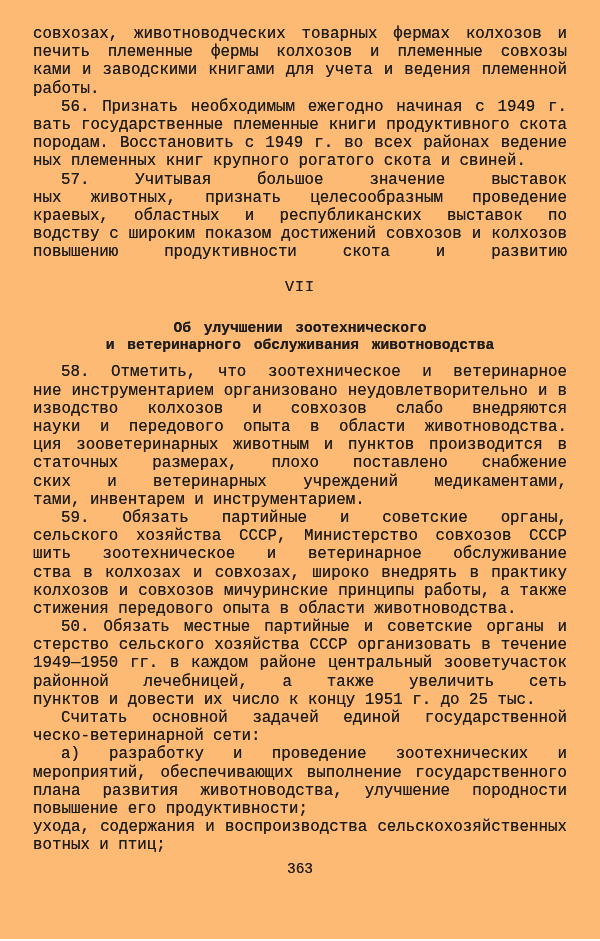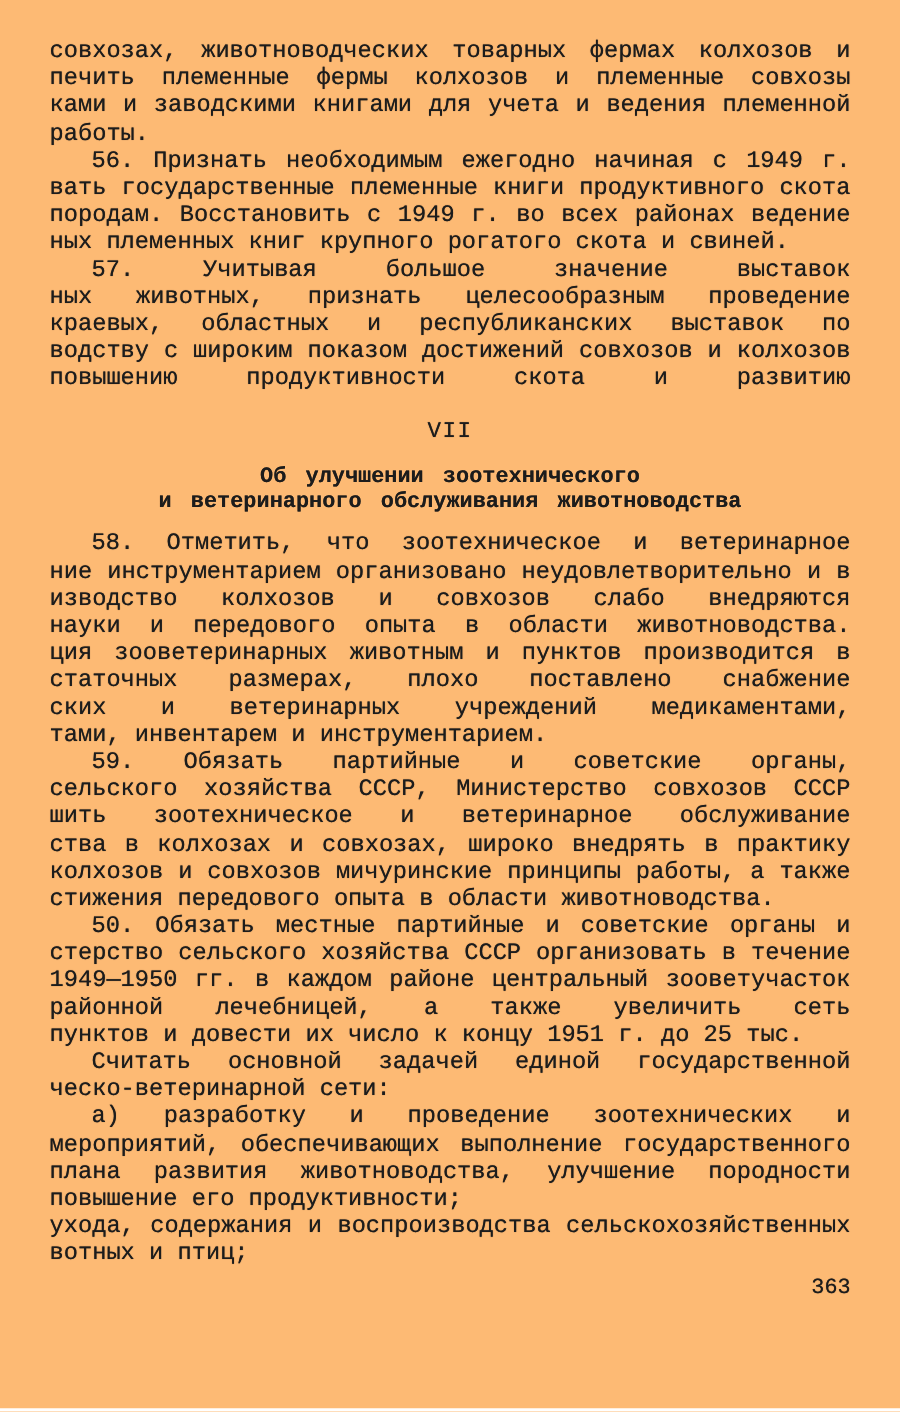--- a/index.html
+++ b/index.html
@@ -47,33 +47,33 @@
     margin-bottom: 9px;
   }
   .numeral {
     text-align: center;
     font-size: 15px;
     line-height: 16px;
     letter-spacing: 1px;
     text-shadow: 0 0 0.5px rgba(25,25,25,0.85);
   }
   .subtitle {
-    margin-top: 14px;
+    margin-top: 24px;
   }
   .subtitle-line {
     text-align: center;
     font-weight: bold;
     font-size: 14.6px;
     line-height: 17px;
     word-spacing: 4px;
     text-shadow: 0 0 0.4px rgba(25,25,25,0.8);
   }
   .page-number {
     margin-top: 6px;
-    text-align: right;
+    text-align: center;
     font-size: 14.5px;
     line-height: 16px;
     text-shadow: 0 0 0.5px rgba(25,25,25,0.85);
   }
 </style>
 </head>
 <body>
 
 <div class="page">
   <div class="column">

